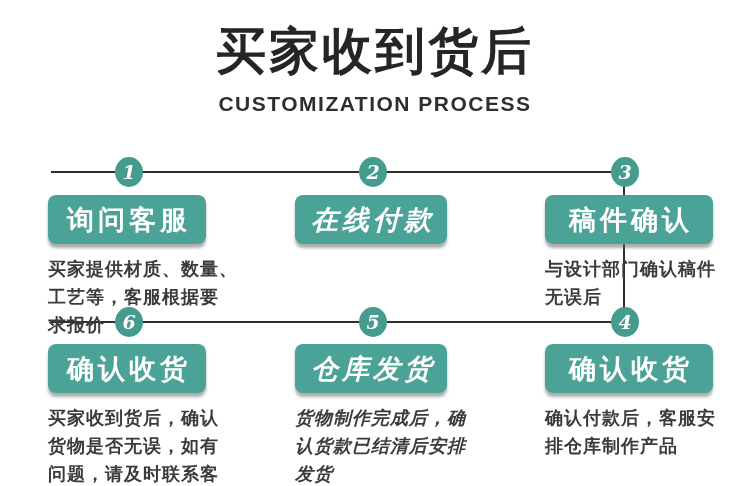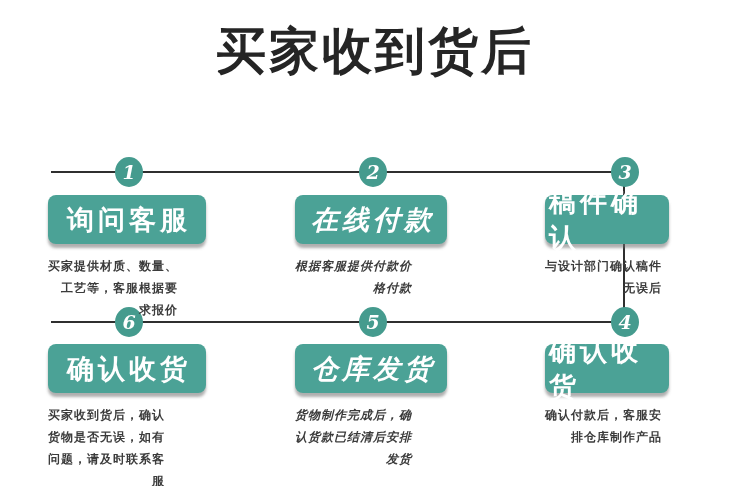--- a/index.html
+++ b/index.html
@@ -50,66 +50,64 @@
     color:#ffffff;
     display:flex;align-items:center;justify-content:center;
     font-size:27px;font-weight:700;
     letter-spacing:4px;
     padding-left:4px;
     box-sizing:border-box;
     z-index:4;
   }
   .desc{
     position:absolute;
-    font-size:12px;font-weight:700;
+    font-size:18px;font-weight:700;
     color:#3b3b3b;
     letter-spacing:1px;
-    line-height:22px;
+    line-height:28px;
     white-space:pre-line;
     z-index:5;
-    text-align:right;
   }
   
   .c1{left:48px;}  .c1.stepbox{width:158px;}
   .c2{left:295px;font-style:italic;} .c2.stepbox{width:152px;}
-  .c3{left:545px;} .c3.stepbox{width:124px;}
+  .c3{left:545px;} .c3.stepbox{width:168px;}
   
   .box-top{top:195px;}
   .box-bottom{top:344px;}
   .desc-top{top:255px;}
   .desc-bottom{top:404px;}
   
   .circ-1{left:115px;top:157px;}
   .circ-2{left:359px;top:157px;}
   .circ-3{left:611px;top:157px;}
   .circ-6{left:115px;top:307px;}
   .circ-5{left:359px;top:307px;}
   .circ-4{left:611px;top:307px;}
 </style>
 </head>
 <body>
 
 <div id="canvas" style="--accent-teal: #4ba296; --circle-teal: #459b8e;">
 
   <div class="title">买家收到货后</div>
+  <div class="subtitle">CUSTOMIZATION PROCESS</div>
 
   <div class="line hline-top"></div>
   <div class="line hline-bottom"></div>
   <div class="line vline"></div>
 
   <div class="circle circ-1">1</div>
   <div class="stepbox c1 box-top">询问客服</div>
   <div class="desc c1 desc-top">买家提供材质、数量、
 工艺等，客服根据要
 求报价</div>
 
   <div class="circle circ-2">2</div>
   <div class="stepbox c2 box-top">在线付款</div>
-  <div class="desc c2 desc-top">根据客服提供付款价
-格付款</div>
 
   <div class="circle circ-3">3</div>
   <div class="stepbox c3 box-top">稿件确认</div>
   <div class="desc c3 desc-top">与设计部门确认稿件
 无误后</div>
 
   <div class="circle circ-6">6</div>
   <div class="stepbox c1 box-bottom">确认收货</div>
   <div class="desc c1 desc-bottom">买家收到货后，确认
 货物是否无误，如有

